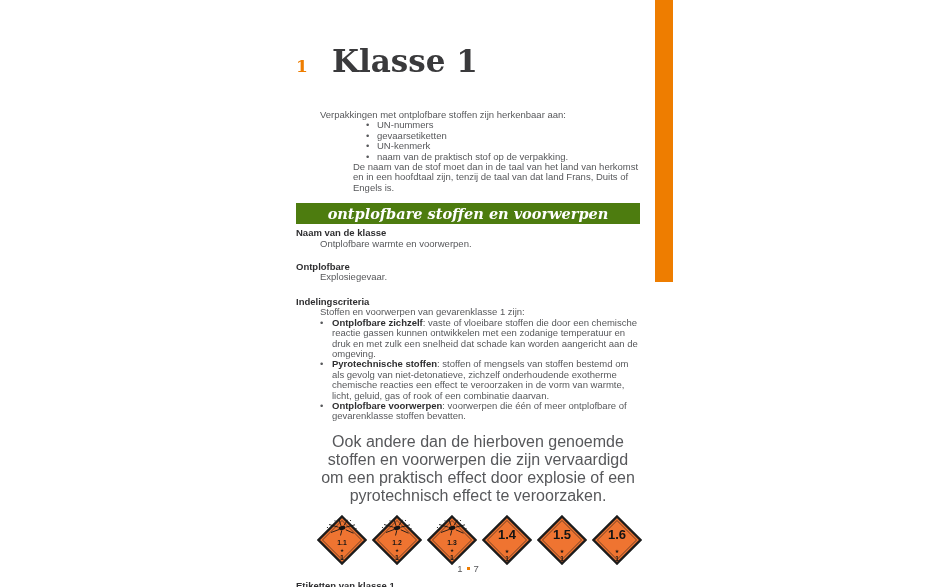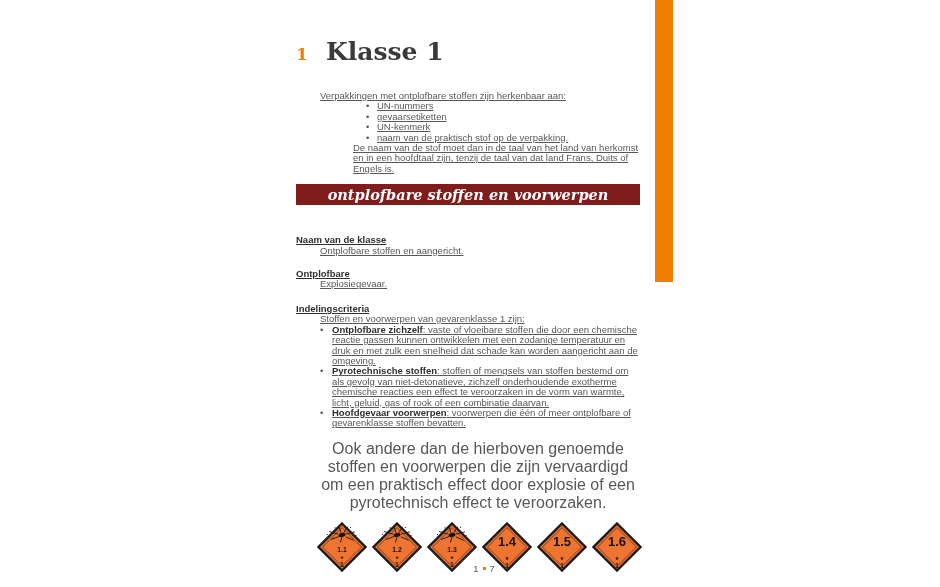--- a/index.html
+++ b/index.html
@@ -8,53 +8,53 @@
     font-family:"Liberation Sans", sans-serif;color:#57585B;
     -webkit-font-smoothing:antialiased;
   }
   .sheet{position:absolute;inset:0;background:#ffffff;}
   .chapter-bar{position:absolute;left:655px;top:0;width:18px;height:282px;background:#EE7D00;}
   .col{position:absolute;left:296px;top:0;width:344px;}
 
   
   .title-row{margin-top:33px;display:flex;align-items:baseline;}
   .chap-num{font-family:"DejaVu Serif", serif;font-weight:bold;font-size:17px;color:#EE7D00;width:26px;}
-  .page-title{font-family:"DejaVu Serif", serif;font-weight:bold;font-size:25px;color:#3A3A3C;letter-spacing:0px;margin:4px;}
+  .page-title{font-family:"DejaVu Serif", serif;font-weight:bold;font-size:31px;color:#3A3A3C;letter-spacing:0px;margin:10px;}
 
   
-  .body-txt, .ib-row, .cb-row, .hd, .note{font-size:9.5px;line-height:10.4px;text-decoration:underline;}
+  .body-txt, .ib-row, .cb-row, .hd, .note{font-size:9.5px;line-height:10.4px;}
   p{margin:0;}
   .lead{margin:21px 0 0 24px;}
   .ib-row{position:relative;margin-left:81px;}
   .ib-row::before{content:"\2022";position:absolute;left:-11px;color:#57585B;}
   .note{margin-left:57px;width:288px;}
 
   
-  .banner{margin-top:10px;height:21px;background:#7f1d1d;color:#ffffff;text-align:center;
+  .banner{margin-top:10px;height:21px;background:#4d7c0f;color:#ffffff;text-align:center;
     font-family:"DejaVu Serif", serif;font-style:italic;font-weight:bold;font-size:14.5px;line-height:21px;}
 
   
   .hd{font-weight:bold;color:#2F2F31;}
-  .hd-naam{margin-top:30px;}
+  .hd-naam{margin-top:4px;}
   .hd-hoofd{margin-top:13px;}
   .hd-indeling{margin-top:14px;}
   .hd-etiketten{margin-top:16px;}
   .indent{margin-left:24px;}
   .cb-row{position:relative;margin-left:36px;width:308px;}
   .cb-row::before{content:"\2022";position:absolute;left:-12px;color:#57585B;}
   .cb-row b{color:#2F2F31;}
   .closing{margin:11px 0 0 24px;width:316px;text-align:center;}
   .eti-body{margin:11px 0 0 24px;width:318px;}
 
   
   .diamonds{margin:10px 0 0 21px;display:flex;gap:5px;}
   .diamond{width:50px;height:50px;flex:0 0 auto;}
 
   
-  .footer{position:absolute;left:312px;top:563px;width:344px;text-align:center;font-size:9.5px;color:#57585B;}
+  .footer{position:absolute;left:296px;top:563px;width:344px;text-align:center;font-size:9.5px;color:#57585B;}
   .footer .dot{display:inline-block;width:3px;height:3px;background:#EE7D00;margin:0 4px 1px 4px;vertical-align:middle;}
 </style>
 </head>
 <body>
 
 <div class="sheet">
   <div class="chapter-bar"></div>
 
   <div class="col">
 
@@ -68,32 +68,32 @@
       <div class="ib-row">UN-nummers</div>
       <div class="ib-row">gevaarsetiketten</div>
       <div class="ib-row">UN-kenmerk</div>
       <div class="ib-row">naam van de praktisch stof op de verpakking.</div>
     </div>
     <p class="note">De naam van de stof moet dan in de taal van het land van herkomst en in een hoofdtaal zijn, tenzij de taal van dat land Frans, Duits of Engels is.</p>
 
     <div class="banner">ontplofbare stoffen en voorwerpen</div>
 
     <div class="hd hd-naam">Naam van de klasse</div>
-    <p class="body-txt indent">Ontplofbare stoffen en aangericht.</p>
+    <p class="body-txt indent">Ontplofbare warmte en voorwerpen.</p>
 
     <div class="hd hd-hoofd">Ontplofbare</div>
     <p class="body-txt indent">Explosiegevaar.</p>
 
     <div class="hd hd-indeling">Indelingscriteria</div>
     <p class="body-txt indent">Stoffen en voorwerpen van gevarenklasse 1 zijn:</p>
 
     <div>
       <div class="cb-row"><b>Ontplofbare zichzelf</b><span>: vaste of vloeibare stoffen die door een chemische reactie gassen kunnen ontwikkelen met een zodanige temperatuur en druk en met zulk een snelheid dat schade kan worden aangericht aan de omgeving.</span></div>
       <div class="cb-row"><b>Pyrotechnische stoffen</b><span>: stoffen of mengsels van stoffen bestemd om als gevolg van niet-detonatieve, zichzelf onderhoudende exotherme chemische reacties een effect te veroorzaken in de vorm van warmte, licht, geluid, gas of rook of een combinatie daarvan.</span></div>
-      <div class="cb-row"><b>Hoofdgevaar voorwerpen</b><span>: voorwerpen die één of meer ontplofbare of gevarenklasse stoffen bevatten.</span></div>
+      <div class="cb-row"><b>Ontplofbare voorwerpen</b><span>: voorwerpen die één of meer ontplofbare of gevarenklasse stoffen bevatten.</span></div>
     </div>
 
     <p class="closing">Ook andere dan de hierboven genoemde stoffen en voorwerpen die zijn vervaardigd om een praktisch effect door explosie of een pyrotechnisch effect te veroorzaken.</p>
 
     <div class="diamonds">
 
       <svg class="diamond" viewBox="0 0 50 50" xmlns="http://www.w3.org/2000/svg">
         <polygon points="25,1.5 48.5,25 25,48.5 1.5,25" fill="#EF7431" stroke="#1C1C1C" stroke-width="2.4"></polygon>
         <polygon points="25,5.5 44.5,25 25,44.5 5.5,25" fill="none" stroke="#1C1C1C" stroke-width="0.6"></polygon>
         <g fill="#141414" stroke="none">

